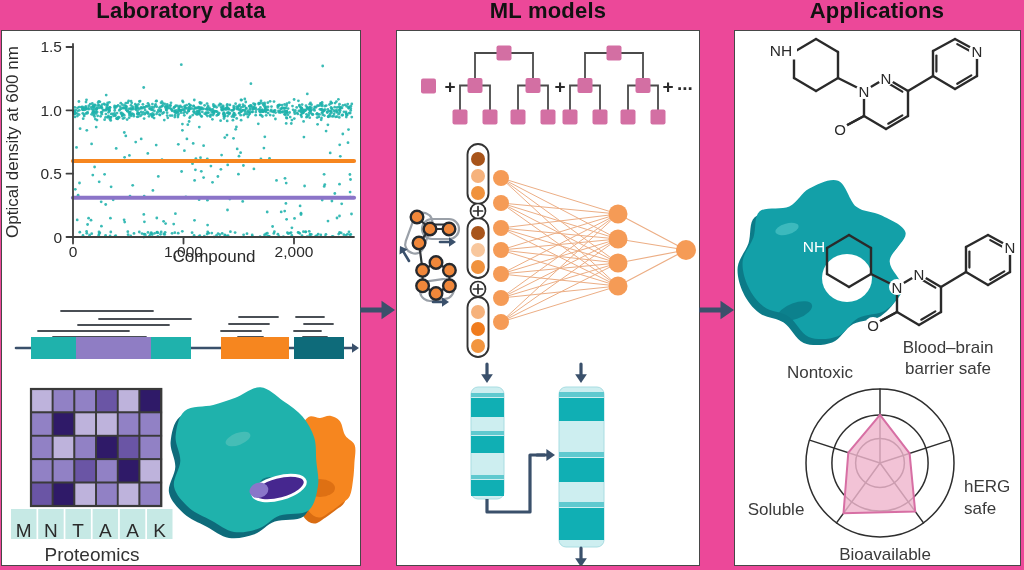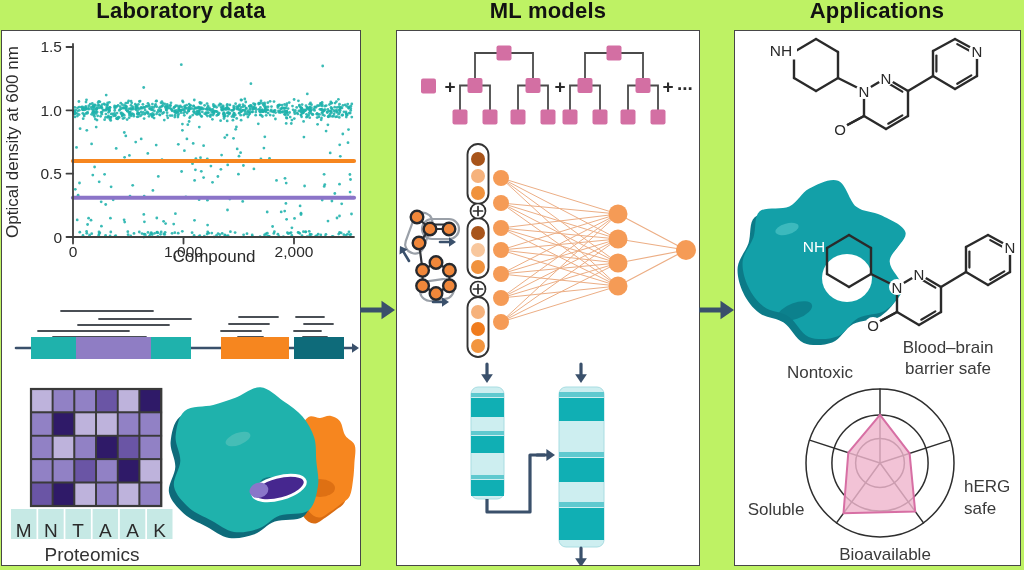--- a/index.html
+++ b/index.html
@@ -1,16 +1,16 @@
 <!DOCTYPE html>
 <html><head>
 <meta charset="utf-8">
 <style>
   html,body{margin:0;padding:0;background:#fff;}
-  #stage{position:relative;width:1024px;height:570px;background:#bef264;overflow:hidden;
+  #stage{position:relative;width:1024px;height:570px;background:#ec4899;overflow:hidden;
          font-family:"Liberation Sans",sans-serif;}
   .panel{position:absolute;background:#fff;border:1.6px solid #474747;display:block;}
   .ptitle{position:absolute;top:-2px;font-size:22px;font-weight:700;color:#121212;
           text-align:center;letter-spacing:.2px;}
   .flow{position:absolute;display:block;}
   svg text{font-family:"Liberation Sans",sans-serif;}
 </style>
 </head>
 <body>
 

